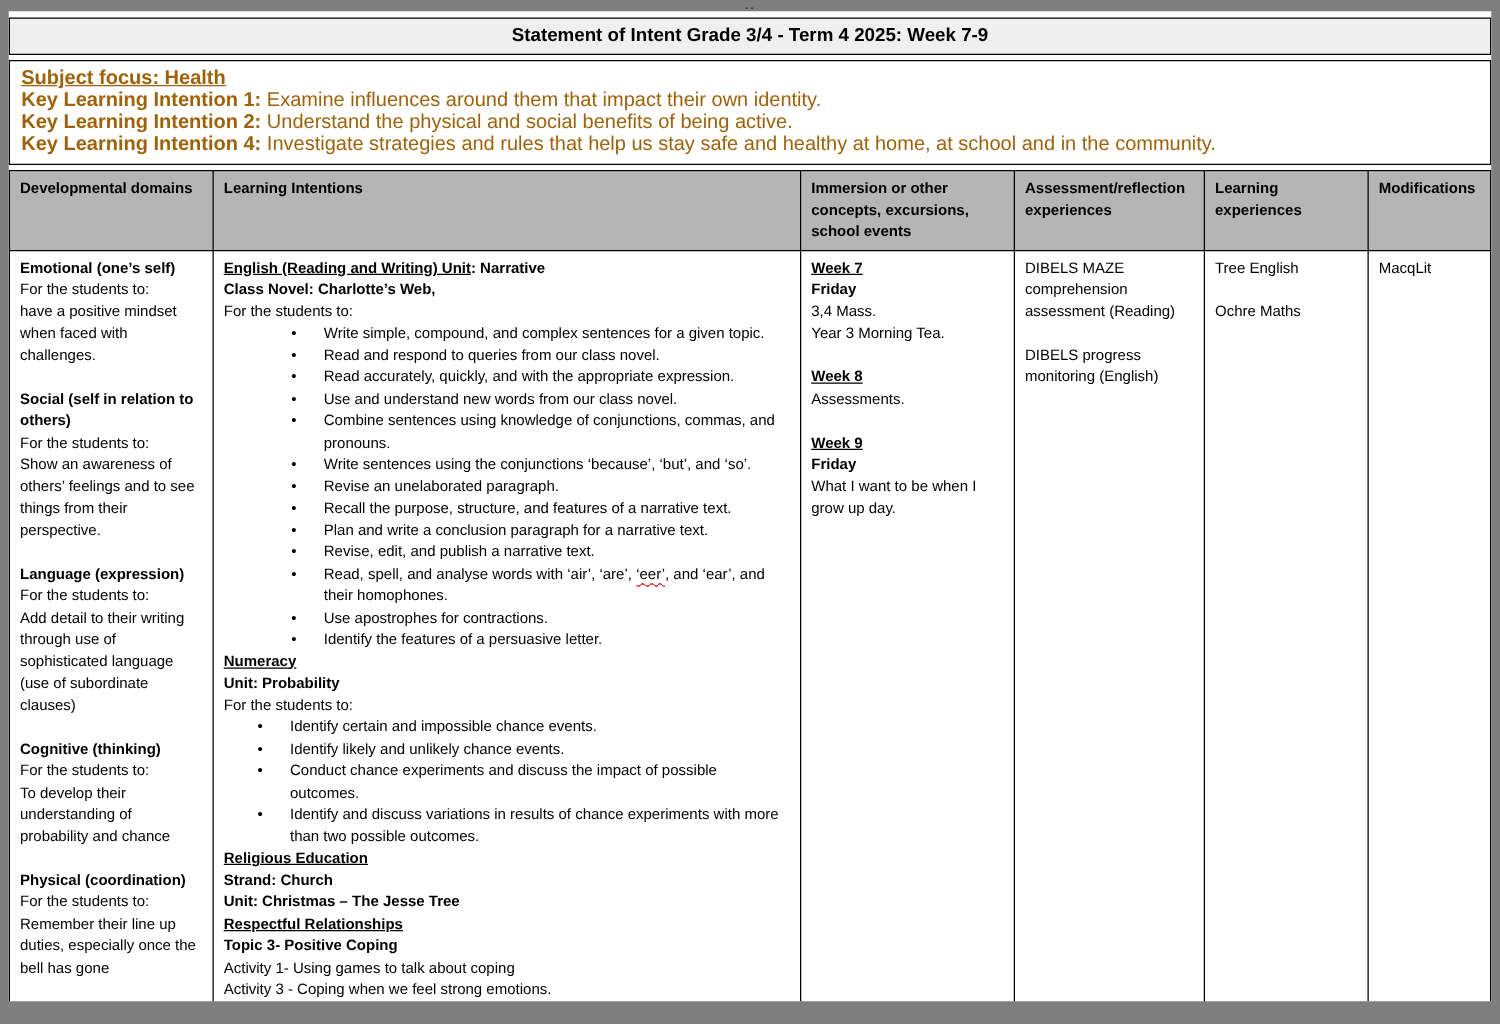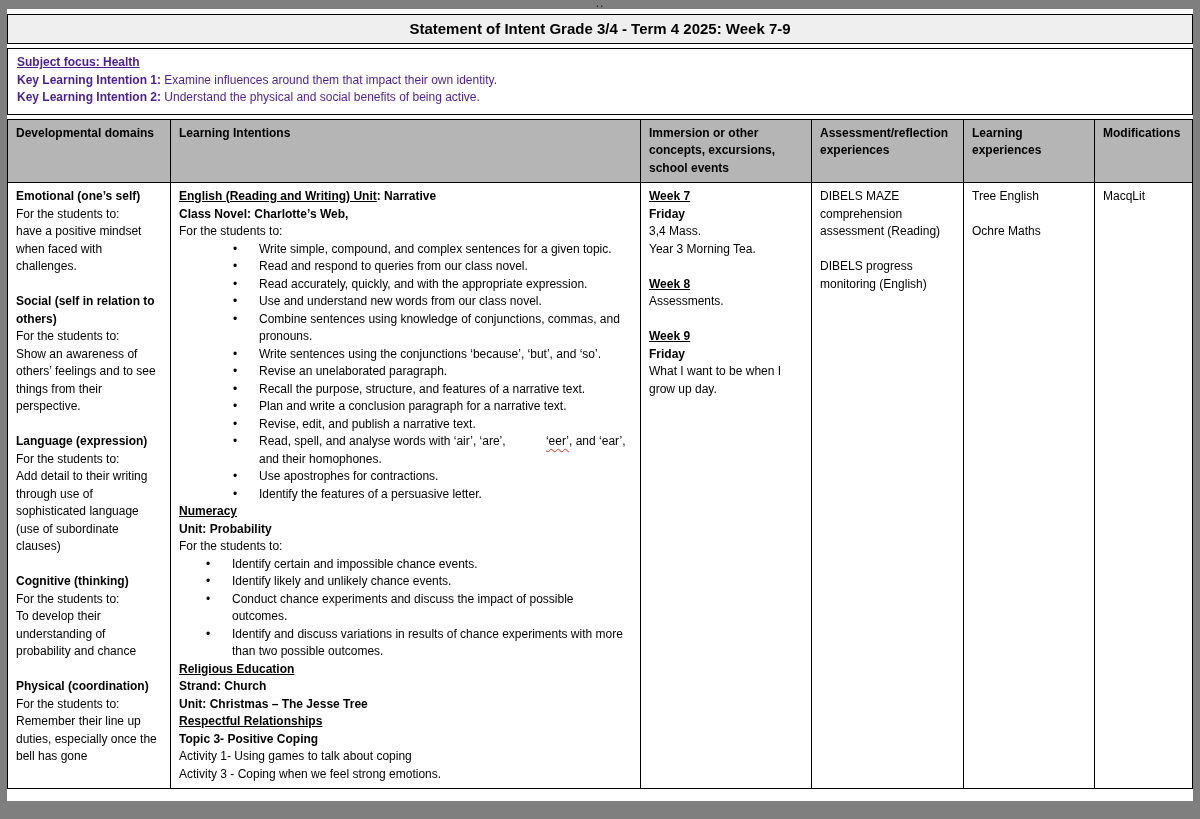--- a/index.html
+++ b/index.html
@@ -22,21 +22,21 @@
   }
   .title-box {
     border: 1px solid var(--border, #000);
     height: 30px; line-height: 28px;
     text-align: center; font-weight: bold; font-size: 15px;
     background: #efefef; color: #000;
   }
   .intro-box {
     border: 1px solid var(--border, #000);
     margin-top: 4px; padding: 5px 9px 7px;
-    font-size: 12px; line-height: 17.5px; color: #4c1d95;
+    font-size: 16px; line-height: 17.5px; color: #a16207;
   }
   table.plan {
     border-collapse: collapse; table-layout: fixed;
     width: 100%; margin-top: 4px; font-size: 12px; color: #000;
   }
   table.plan th, table.plan td {
     border: 1px solid var(--border, #000);
     vertical-align: top; text-align: left;
     padding: 5px 8px; line-height: 17.5px;
   }
@@ -48,40 +48,40 @@
   .line { min-height: 17.5px; }
   .spacer { height: 17.5px; }
   .b { font-weight: bold; }
   .u { text-decoration: underline; }
   .sq {
     text-decoration-line: underline;
     text-decoration-style: wavy;
     text-decoration-color: var(--spellcheck, #d93025);
     text-decoration-thickness: 1px;
     text-underline-offset: 3px;
-    margin-left: 37px;
   }
   .bullet { display: flex; padding-left: 54px; }
   .bullet.ind1 { padding-left: 27px; }
   .bullet .marker { flex: 0 0 26px; }
   .bullet .btxt { flex: 1 1 auto; }
 </style>
 </head>
 <body>
 
 <div class="dots">..</div>
 
 <div class="page">
 
   <div class="title-box">Statement of Intent Grade 3/4 - Term 4 2025: Week 7-9</div>
 
   <div class="intro-box">
       <div class="line"><span class="b u">Subject focus: Health</span></div>
       <div class="line"><span class="b">Key Learning Intention 1:</span><span class=""> Examine influences around them that impact their own identity.</span></div>
       <div class="line"><span class="b">Key Learning Intention 2:</span><span class=""> Understand the physical and social benefits of being active.</span></div>
+      <div class="line"><span class="b">Key Learning Intention 4:</span><span class=""> Investigate strategies and rules that help us stay safe and healthy at home, at school and in the community.</span></div>
     </div>
 
   <table class="plan">
     <colgroup>
       <col style="width:163px">
       <col style="width:470px">
       <col style="width:171px">
       <col style="width:152px">
       <col style="width:131px">
       <col>

